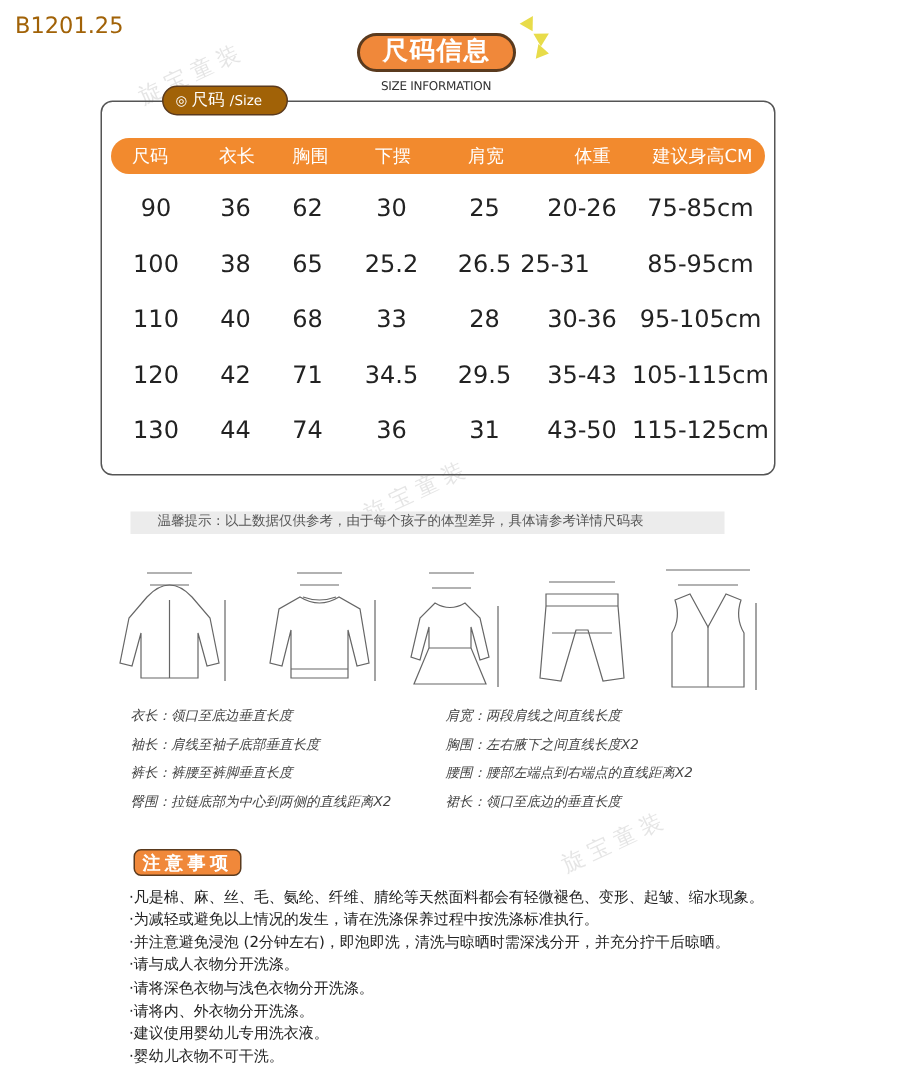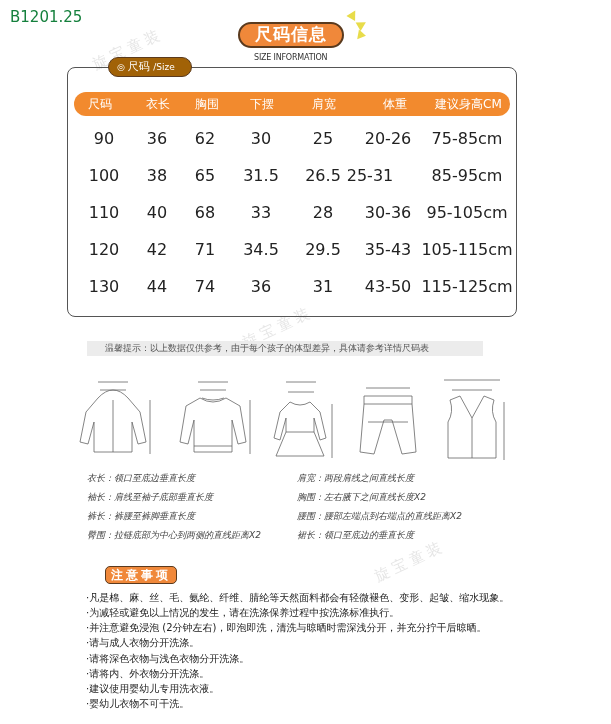--- a/index.html
+++ b/index.html
@@ -1,19 +1,19 @@
 <!DOCTYPE html>
 <html><head>
 <meta charset="utf-8">
 <style>
   * { box-sizing: border-box; margin: 0; padding: 0; }
   html, body { width: 611px; height: 724px; background: #ffffff; overflow: hidden; }
   body { position: relative; font-family: "DejaVu Sans", "Liberation Sans", sans-serif; color: #222; }
 
-  .code { position: absolute; left: 10px; top: 8px; font-family: "DejaVu Sans", sans-serif; font-size: 15px; color: #15803d; }
+  .code { position: absolute; left: 10px; top: 8px; font-family: "DejaVu Sans", sans-serif; font-size: 15px; color: #a16207; }
 
   .hdr-pill { position: absolute; left: 238px; top: 22px; width: 106px; height: 26px; background: #f0883a;
     border: 2px solid #5a3a1e; border-radius: 14px; color: #fff; font-weight: bold; font-size: 17px;
     text-align: center; line-height: 21px; letter-spacing: 1px; }
   .spark { position: absolute; width: 0; height: 0; }
   .spark.s1 { left: 348px; top: 10px; border-left: 5px solid transparent; border-right: 5px solid transparent; border-bottom: 9px solid #e8dc4a; transform: rotate(30deg); }
   .spark.s2 { left: 357px; top: 20px; border-left: 5px solid transparent; border-right: 5px solid transparent; border-bottom: 9px solid #e8dc4a; transform: rotate(60deg); }
   .spark.s3 { left: 357px; top: 31px; border-left: 5px solid transparent; border-right: 5px solid transparent; border-bottom: 8px solid #e8dc4a; transform: rotate(100deg); }
   .hdr-sub { position: absolute; left: 254px; top: 53px; font-size: 8px; color: #333; letter-spacing: -0.2px; }
 
@@ -30,21 +30,21 @@
 
   .tip { position: absolute; left: 87px; top: 341px; width: 396px; height: 15px; background: #ececec; font-size: 9px; color: #555; line-height: 15px; padding-left: 18px; }
 
   .garment { position: absolute; top: 372px; height: 90px; }
   .garment svg { width: 100%; height: 100%; }
 
   .defs { position: absolute; font-size: 9px; color: #444; line-height: 11px; }
   .def-line { position: absolute; white-space: nowrap; font-style: italic; }
 
   .notice-pill { position: absolute; left: 89px; top: 566px; width: 72px; height: 18px; background: #f0883a; border: 1px solid #5a3a1e; border-radius: 5px;
-    color: #fff; font-size: 12px; font-weight: bold; line-height: 16px; text-align: center; letter-spacing: 3px; margin-left: 16px; }
+    color: #fff; font-size: 12px; font-weight: bold; line-height: 16px; text-align: center; letter-spacing: 3px; }
   .note { position: absolute; left: 86px; font-size: 10px; color: #222; white-space: nowrap; }
 
   .wm { position: absolute; color: rgba(180,180,180,0.35); font-size: 15px; transform: rotate(-25deg); letter-spacing: 4px; }
 </style>
 </head>
 <body>
 
 <div class="code">B1201.25</div>
 
 <div class="wm" style="left:90px;top:40px;">旋宝童装</div>
@@ -78,21 +78,21 @@
   <span style="left:131px">62</span>
   <span style="left:187px">30</span>
   <span style="left:249px">25</span>
   <span style="left:314px">20-26</span>
   <span style="left:393px">75-85cm</span>
 </div>
 <div class="row" style="top:166px">
   <span style="left:30px">100</span>
   <span style="left:83px">38</span>
   <span style="left:131px">65</span>
-  <span style="left:187px">31.5</span>
+  <span style="left:187px">25.2</span>
   <span style="left:249px">26.5</span>
   <span style="left:296px">25-31</span>
   <span style="left:393px">85-95cm</span>
 </div>
 <div class="row" style="top:203px">
   <span style="left:30px">110</span>
   <span style="left:83px">40</span>
   <span style="left:131px">68</span>
   <span style="left:187px">33</span>
   <span style="left:249px">28</span>

